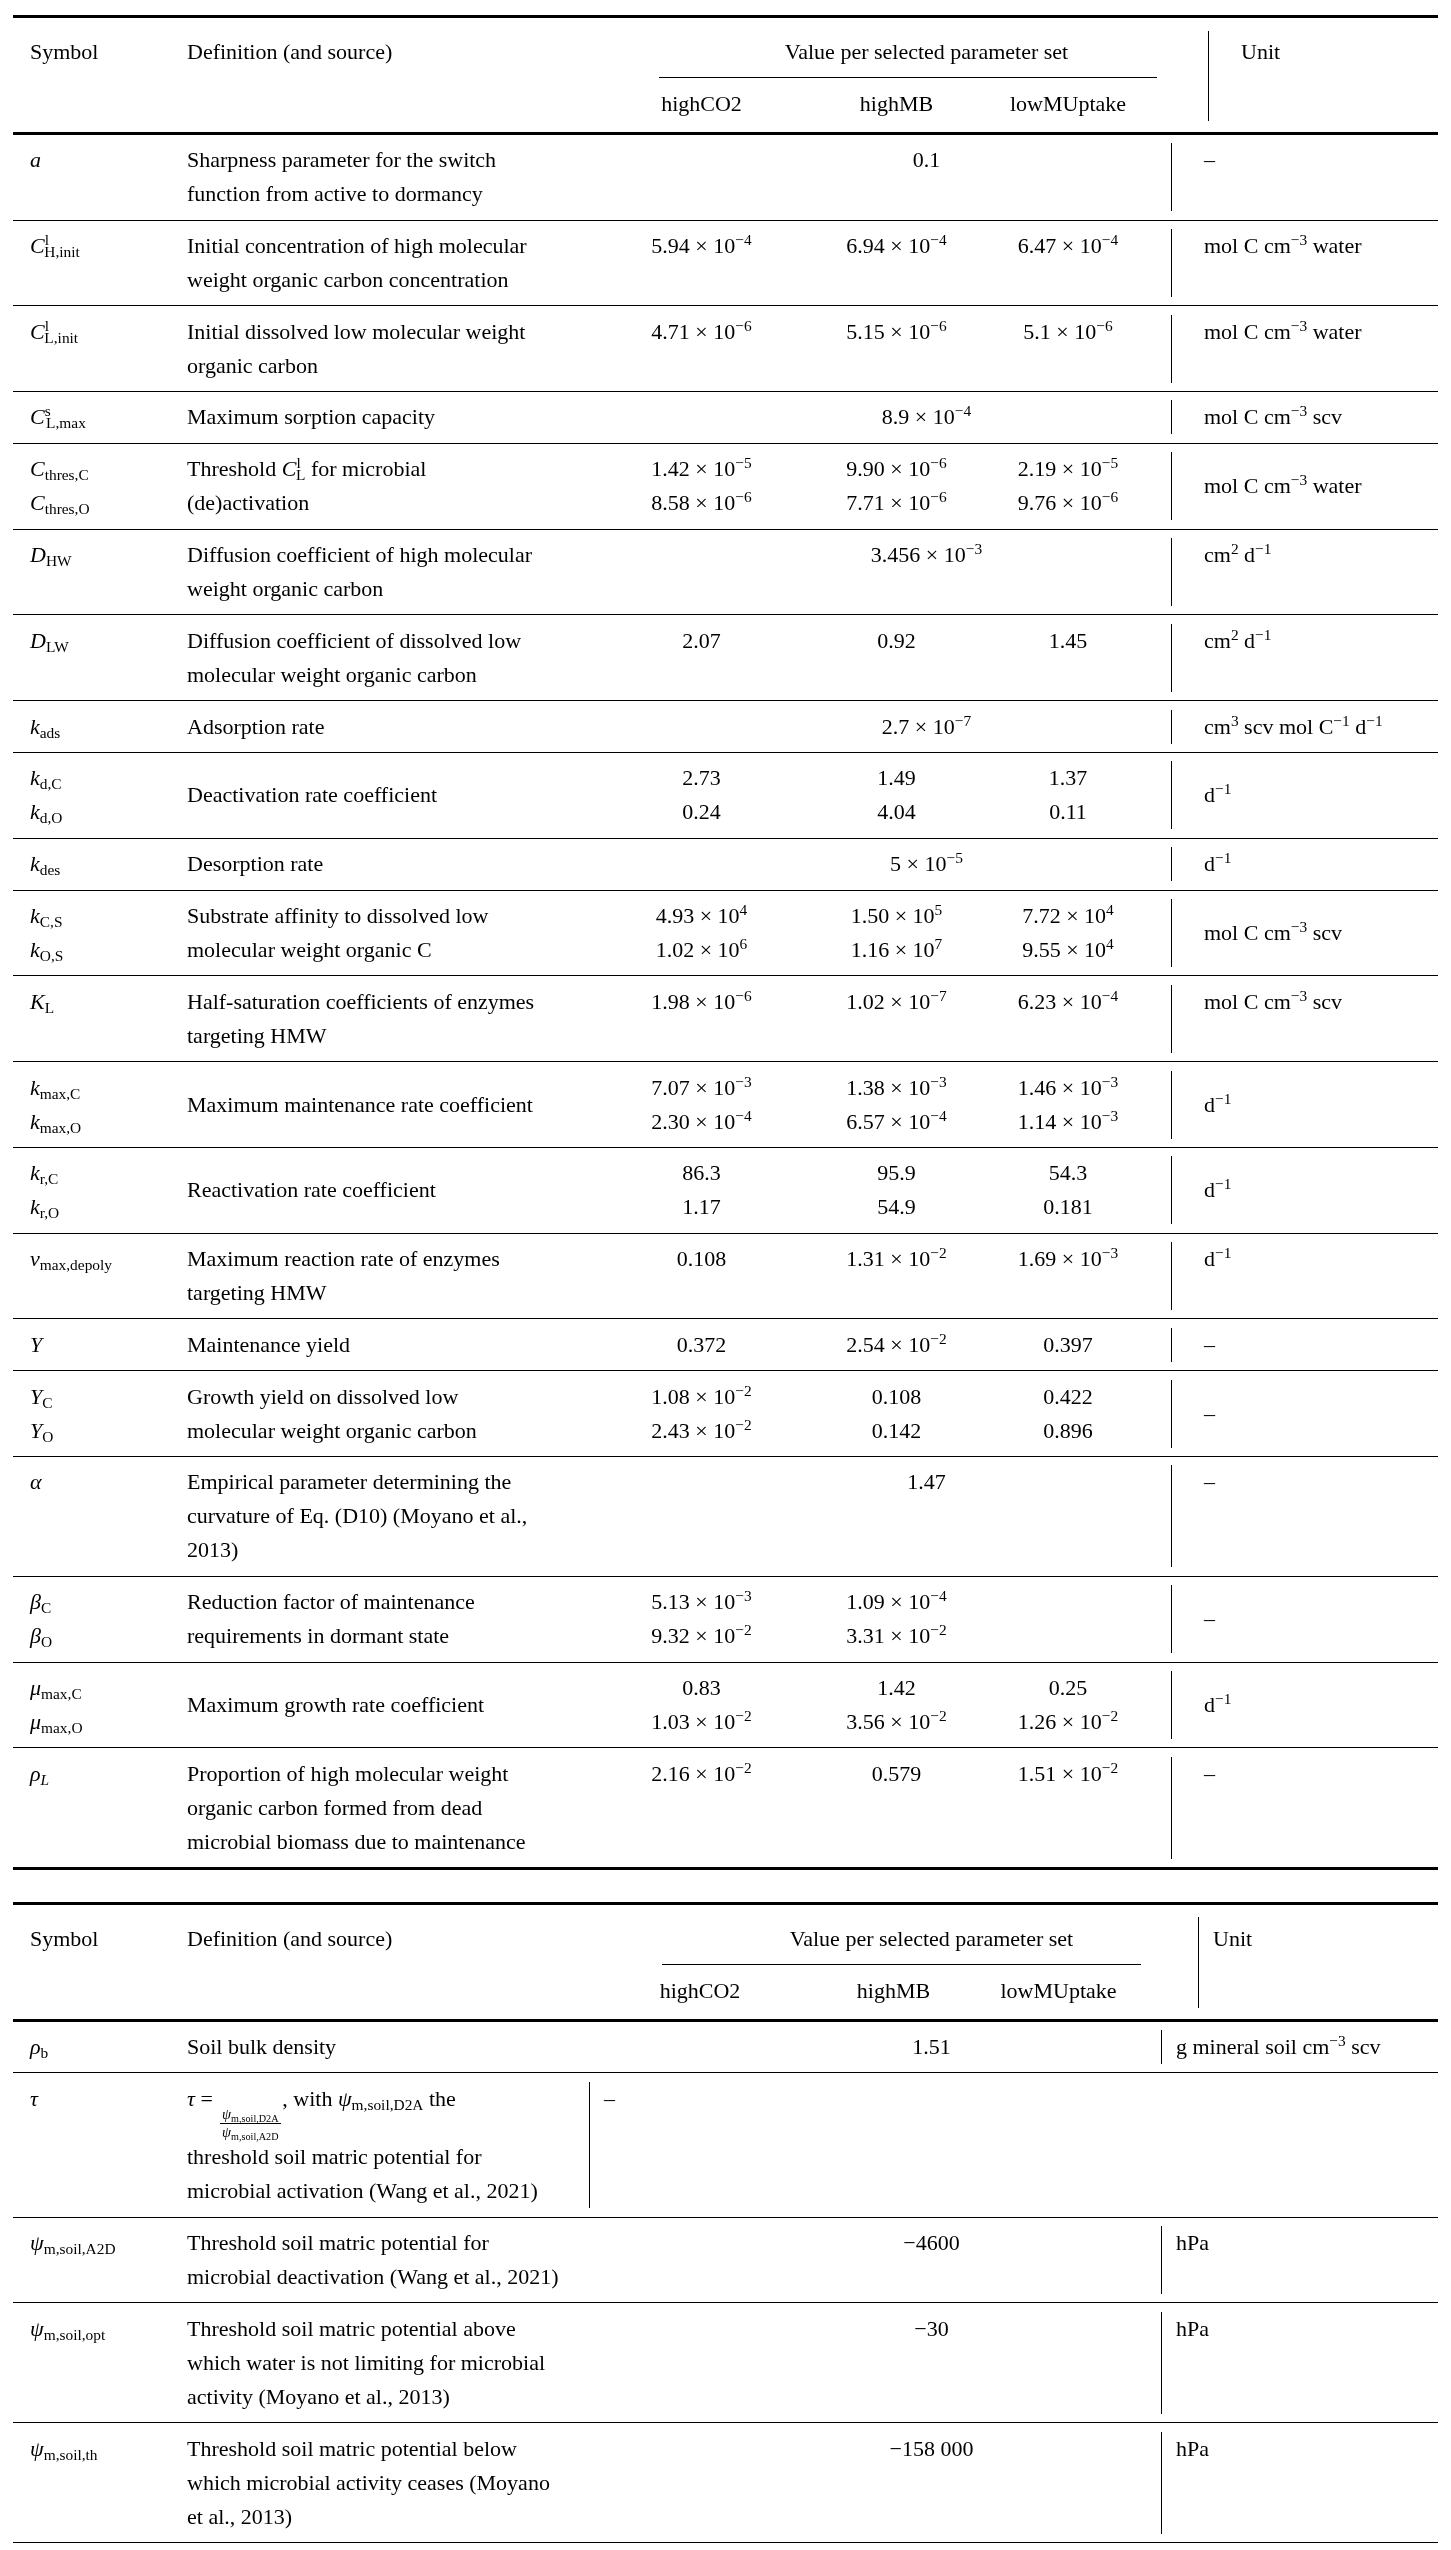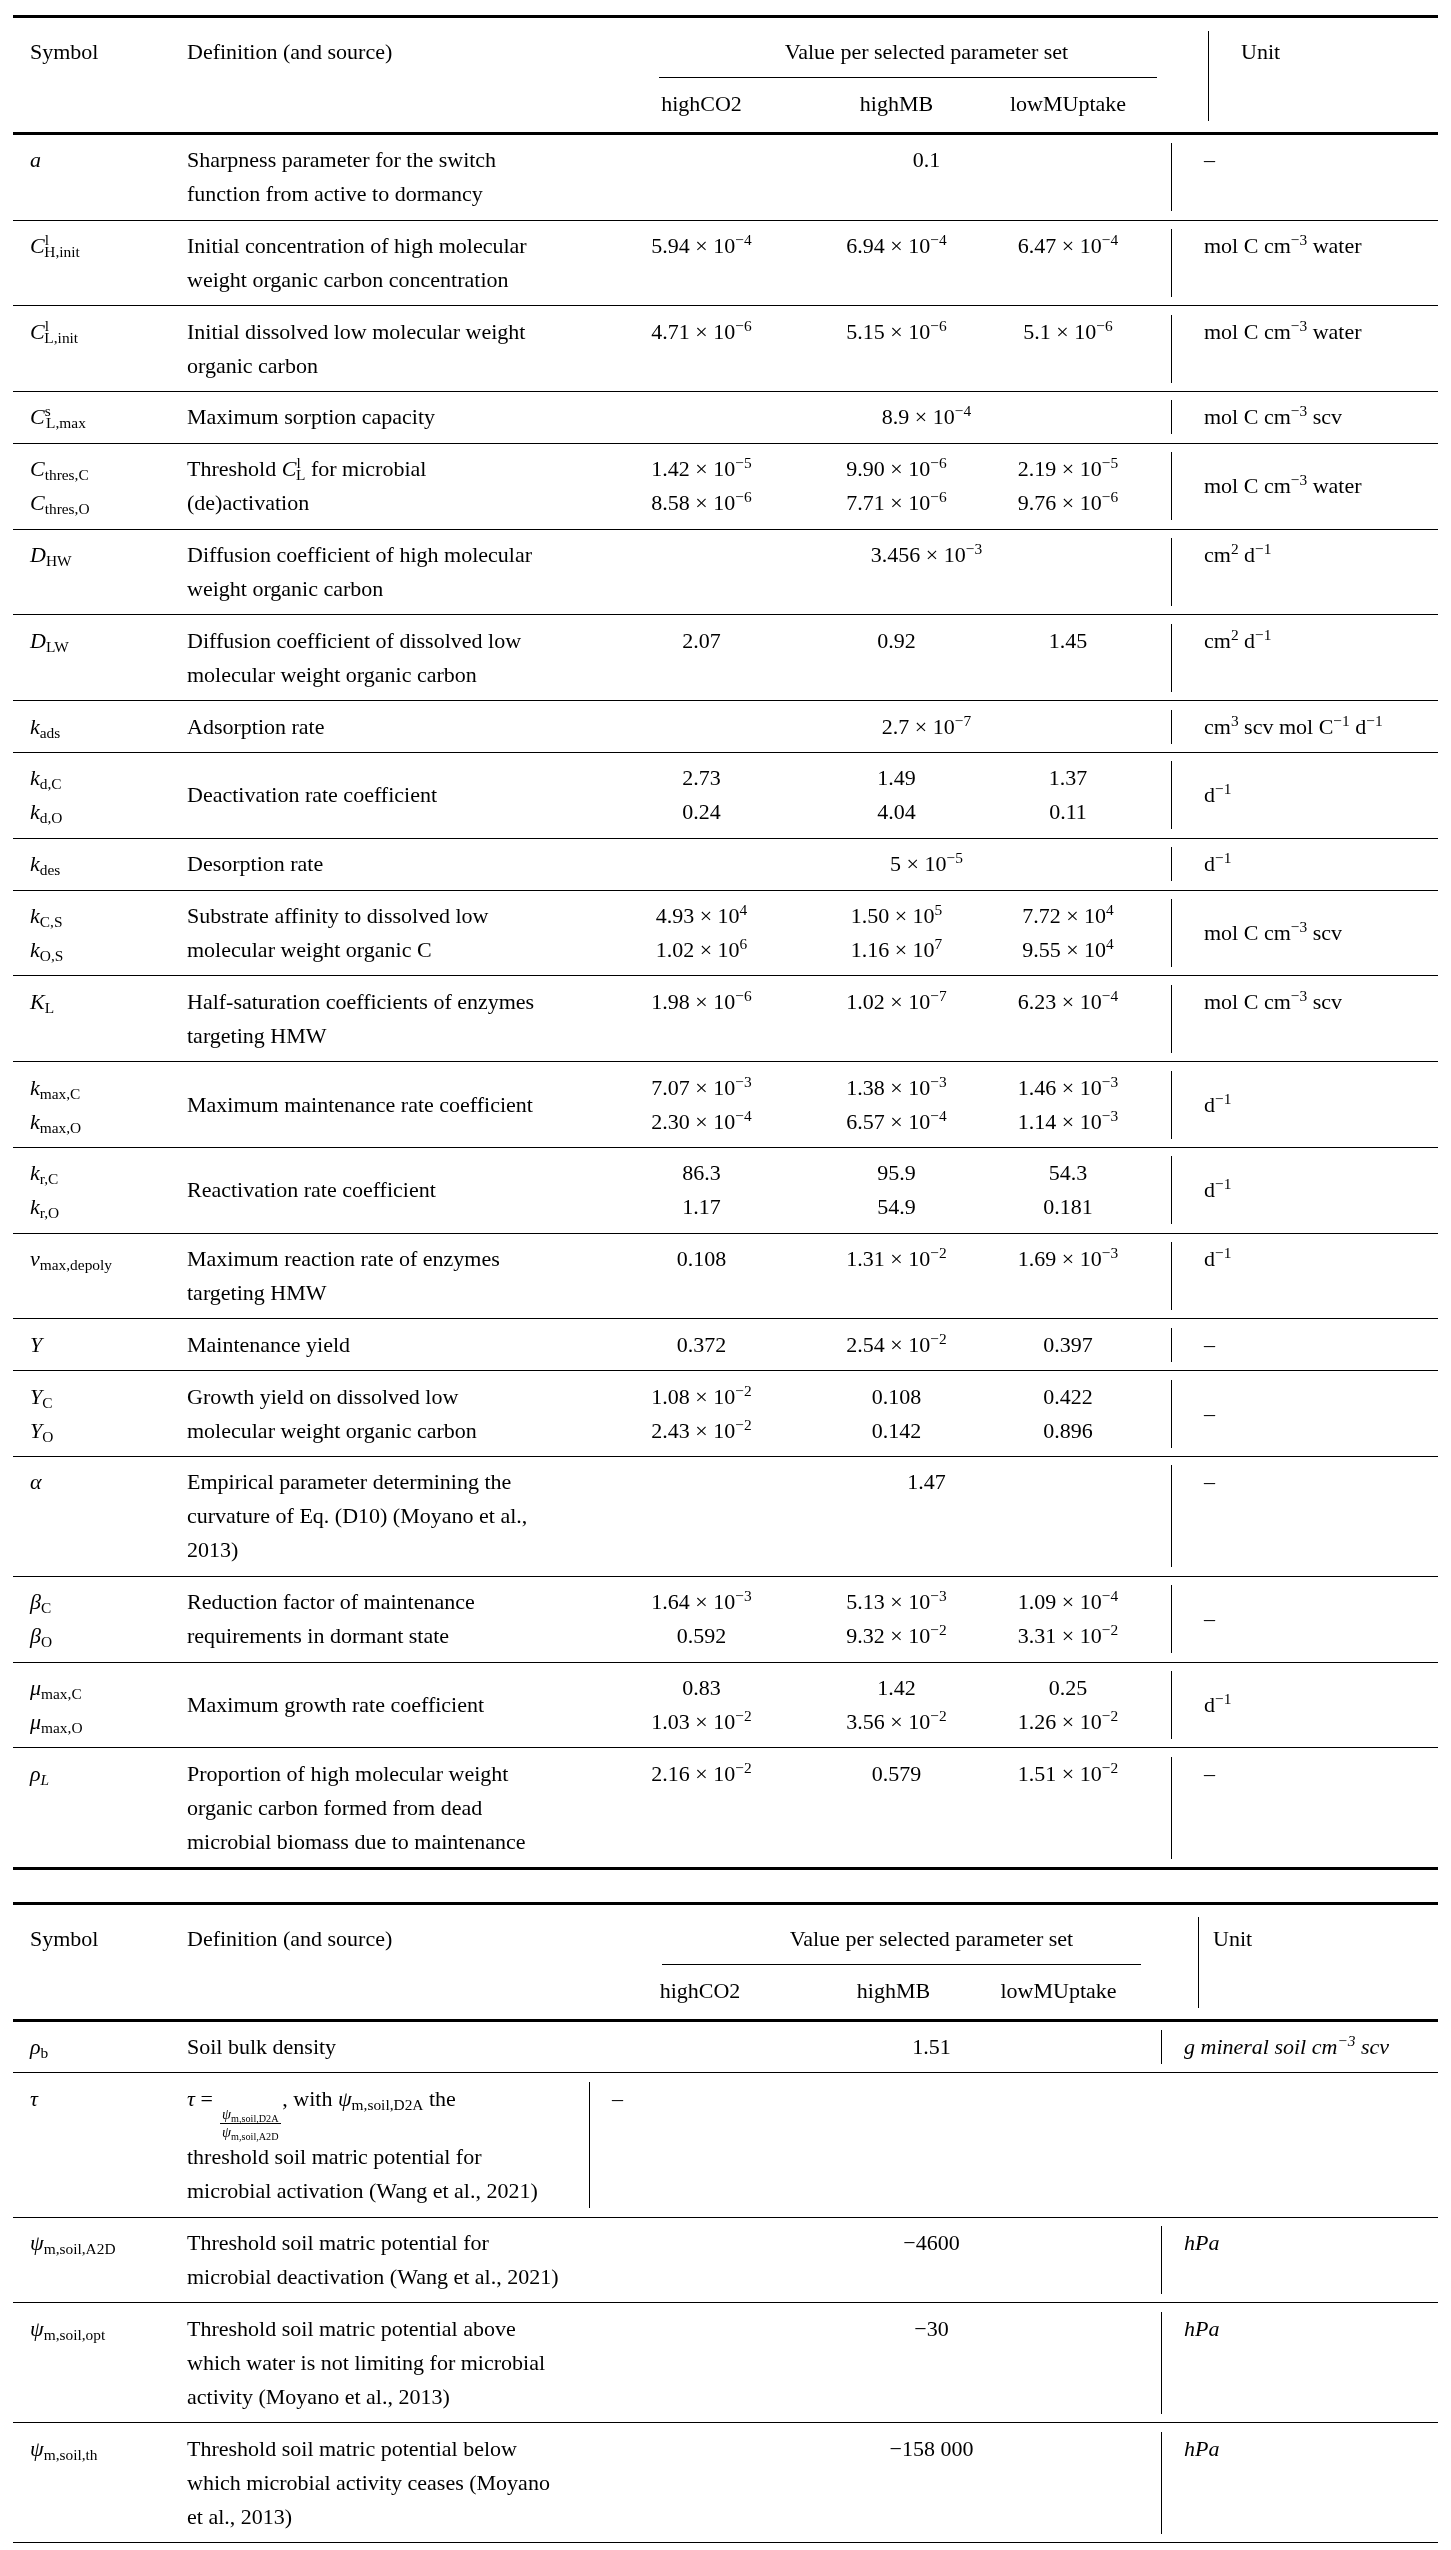--- a/index.html
+++ b/index.html
@@ -32,21 +32,21 @@
   .t2 .row{grid-template-columns:174px 402px 572px 277px;}
   .cell{align-self:start;}
   .cell-sym{padding-left:17px;}
   .sym-line,.def-line,.val-line,.val-center,.unit-text{white-space:nowrap;}
   .cell-vals{display:grid;grid-template-columns:225px 165px 178px;box-sizing:border-box;padding-right:14px;align-content:start;align-self:start;}
   .t2 .cell-vals{grid-template-columns:222px 165px 165px;padding-right:20px;}
   .val-col{text-align:center;}
   .val-center{grid-column:1 / 4;text-align:center;padding-left:107px;}
   .t2 .val-center{padding-left:133px;}
   .cell-unit{align-self:stretch;border-left:1.5px solid #000;padding-left:32px;display:flex;align-items:flex-start;}
-  .t2 .cell-unit{padding-left:22px;font-style:italic;}
+  .t2 .cell-unit{padding-left:14px;}
   .paired .cell-def{align-self:center;}
   .paired .cell-sym{align-self:center;}
   .paired .cell-unit{align-items:center;}
 
   
   i{font-style:italic;}
   sup,sub{font-size:0.7em;line-height:0;}
   sup{vertical-align:0.55em;}
   sub{vertical-align:-0.25em;}
   sup + sub{margin-left:-0.3em;}
@@ -463,24 +463,20 @@
           <div class="cell cell-sym">
             <div class="sym-line"><i>β</i><sub>C</sub></div>
             <div class="sym-line"><i>β</i><sub>O</sub></div>
           </div>
           <div class="cell cell-def">
             <div class="def-line">Reduction factor of maintenance</div>
             <div class="def-line">requirements in dormant state</div>
           </div>
           <div class="cell cell-vals">
             <div class="val-col">
-              <div class="val-line">1.64 × 10<sup>−3</sup></div>
-              <div class="val-line">0.592</div>
-            </div>
-            <div class="val-col">
               <div class="val-line">5.13 × 10<sup>−3</sup></div>
               <div class="val-line">9.32 × 10<sup>−2</sup></div>
             </div>
             <div class="val-col">
               <div class="val-line">1.09 × 10<sup>−4</sup></div>
               <div class="val-line">3.31 × 10<sup>−2</sup></div>
             </div>
           </div>
           <div class="cell cell-unit">
             <div class="unit-text">–</div>

